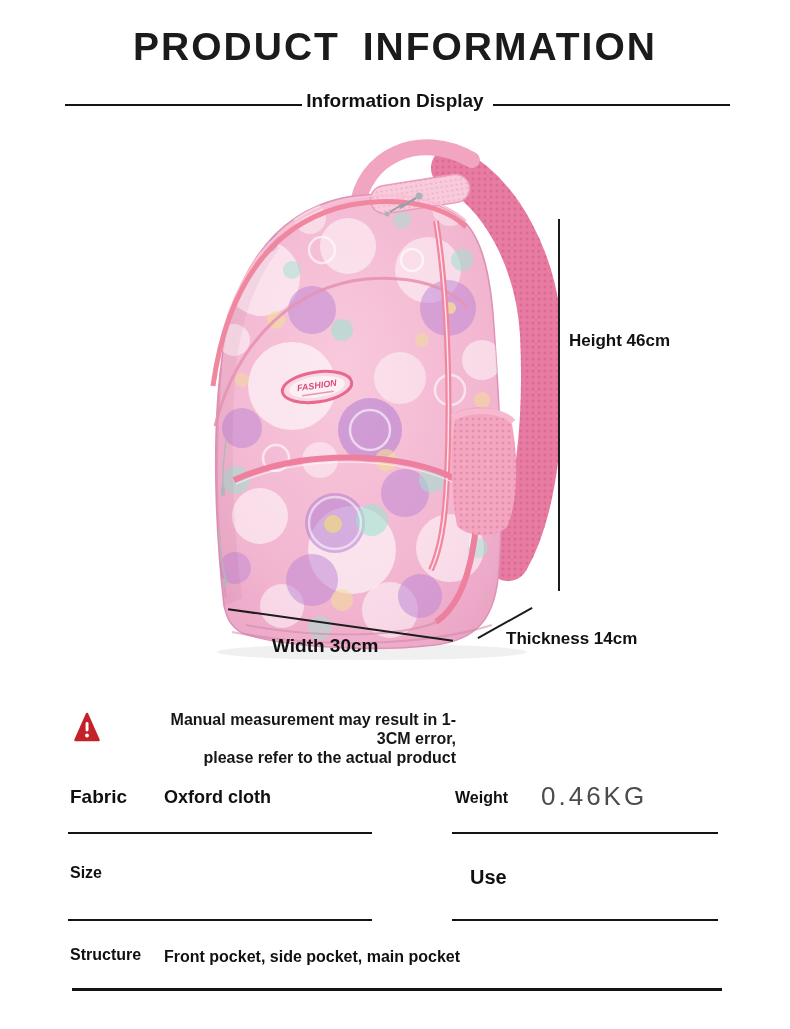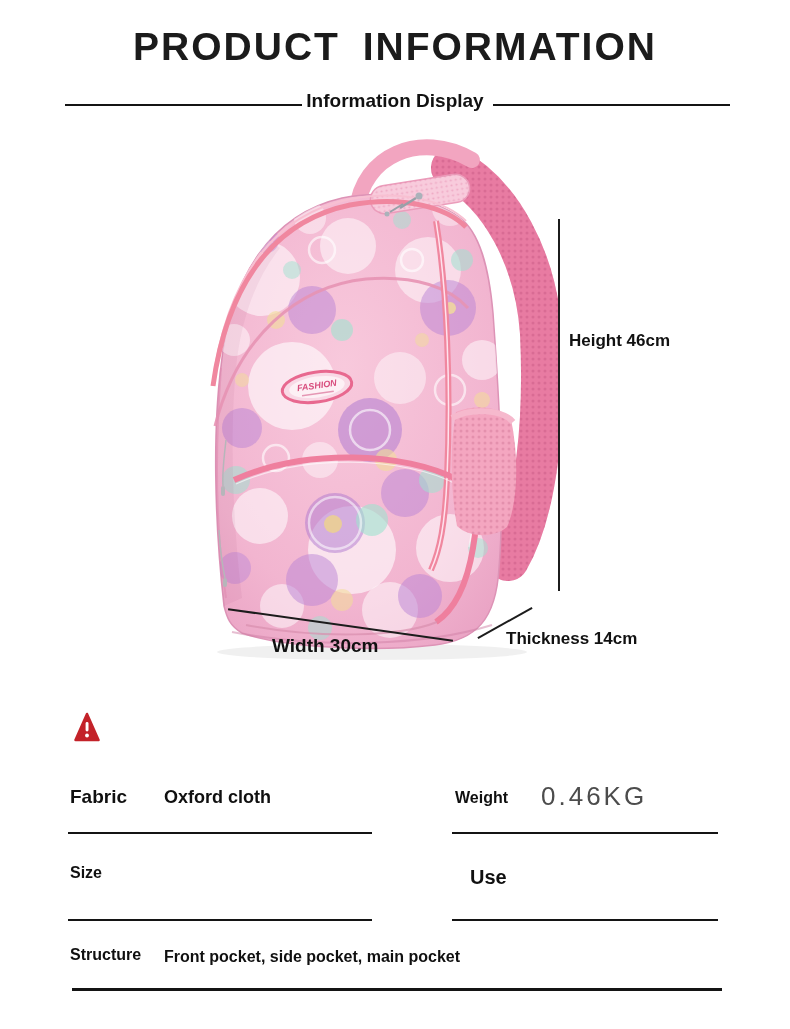--- a/index.html
+++ b/index.html
@@ -215,20 +215,22 @@
   <div class="abs dimlabel dim-width-label">Width 30cm</div>
   <div class="abs dimline dim-thick-line"></div>
   <div class="abs dimlabel dim-thick-label">Thickness 14cm</div>
 
   <svg class="abs notice-icon" width="26" height="32" viewBox="0 0 26 32">
     <path d="M13 3 L24.5 29 L1.5 29 Z" fill="#c32229" stroke="#c32229" stroke-width="2.5" stroke-linejoin="round"></path>
     <rect x="11.6" y="11" width="2.9" height="9.5" rx="1.4" fill="#ffffff"></rect>
     <circle cx="13" cy="24.5" r="1.9" fill="#ffffff"></circle>
   </svg>
   <div class="abs notice-text">
+    <span>Manual measurement may result in 1-3CM error,</span>
+    <span>please refer to the actual product</span>
   </div>
 
   <div class="abs spec-label fabric-label">Fabric</div>
   <div class="abs spec-bold-value fabric-value">Oxford cloth</div>
   <div class="abs spec-label weight-label">Weight</div>
   <div class="abs spec-light-value weight-value">0.46KG</div>
   <div class="abs hline r1l"></div>
   <div class="abs hline r1r"></div>
 
   <div class="abs spec-label size-label">Size</div>

